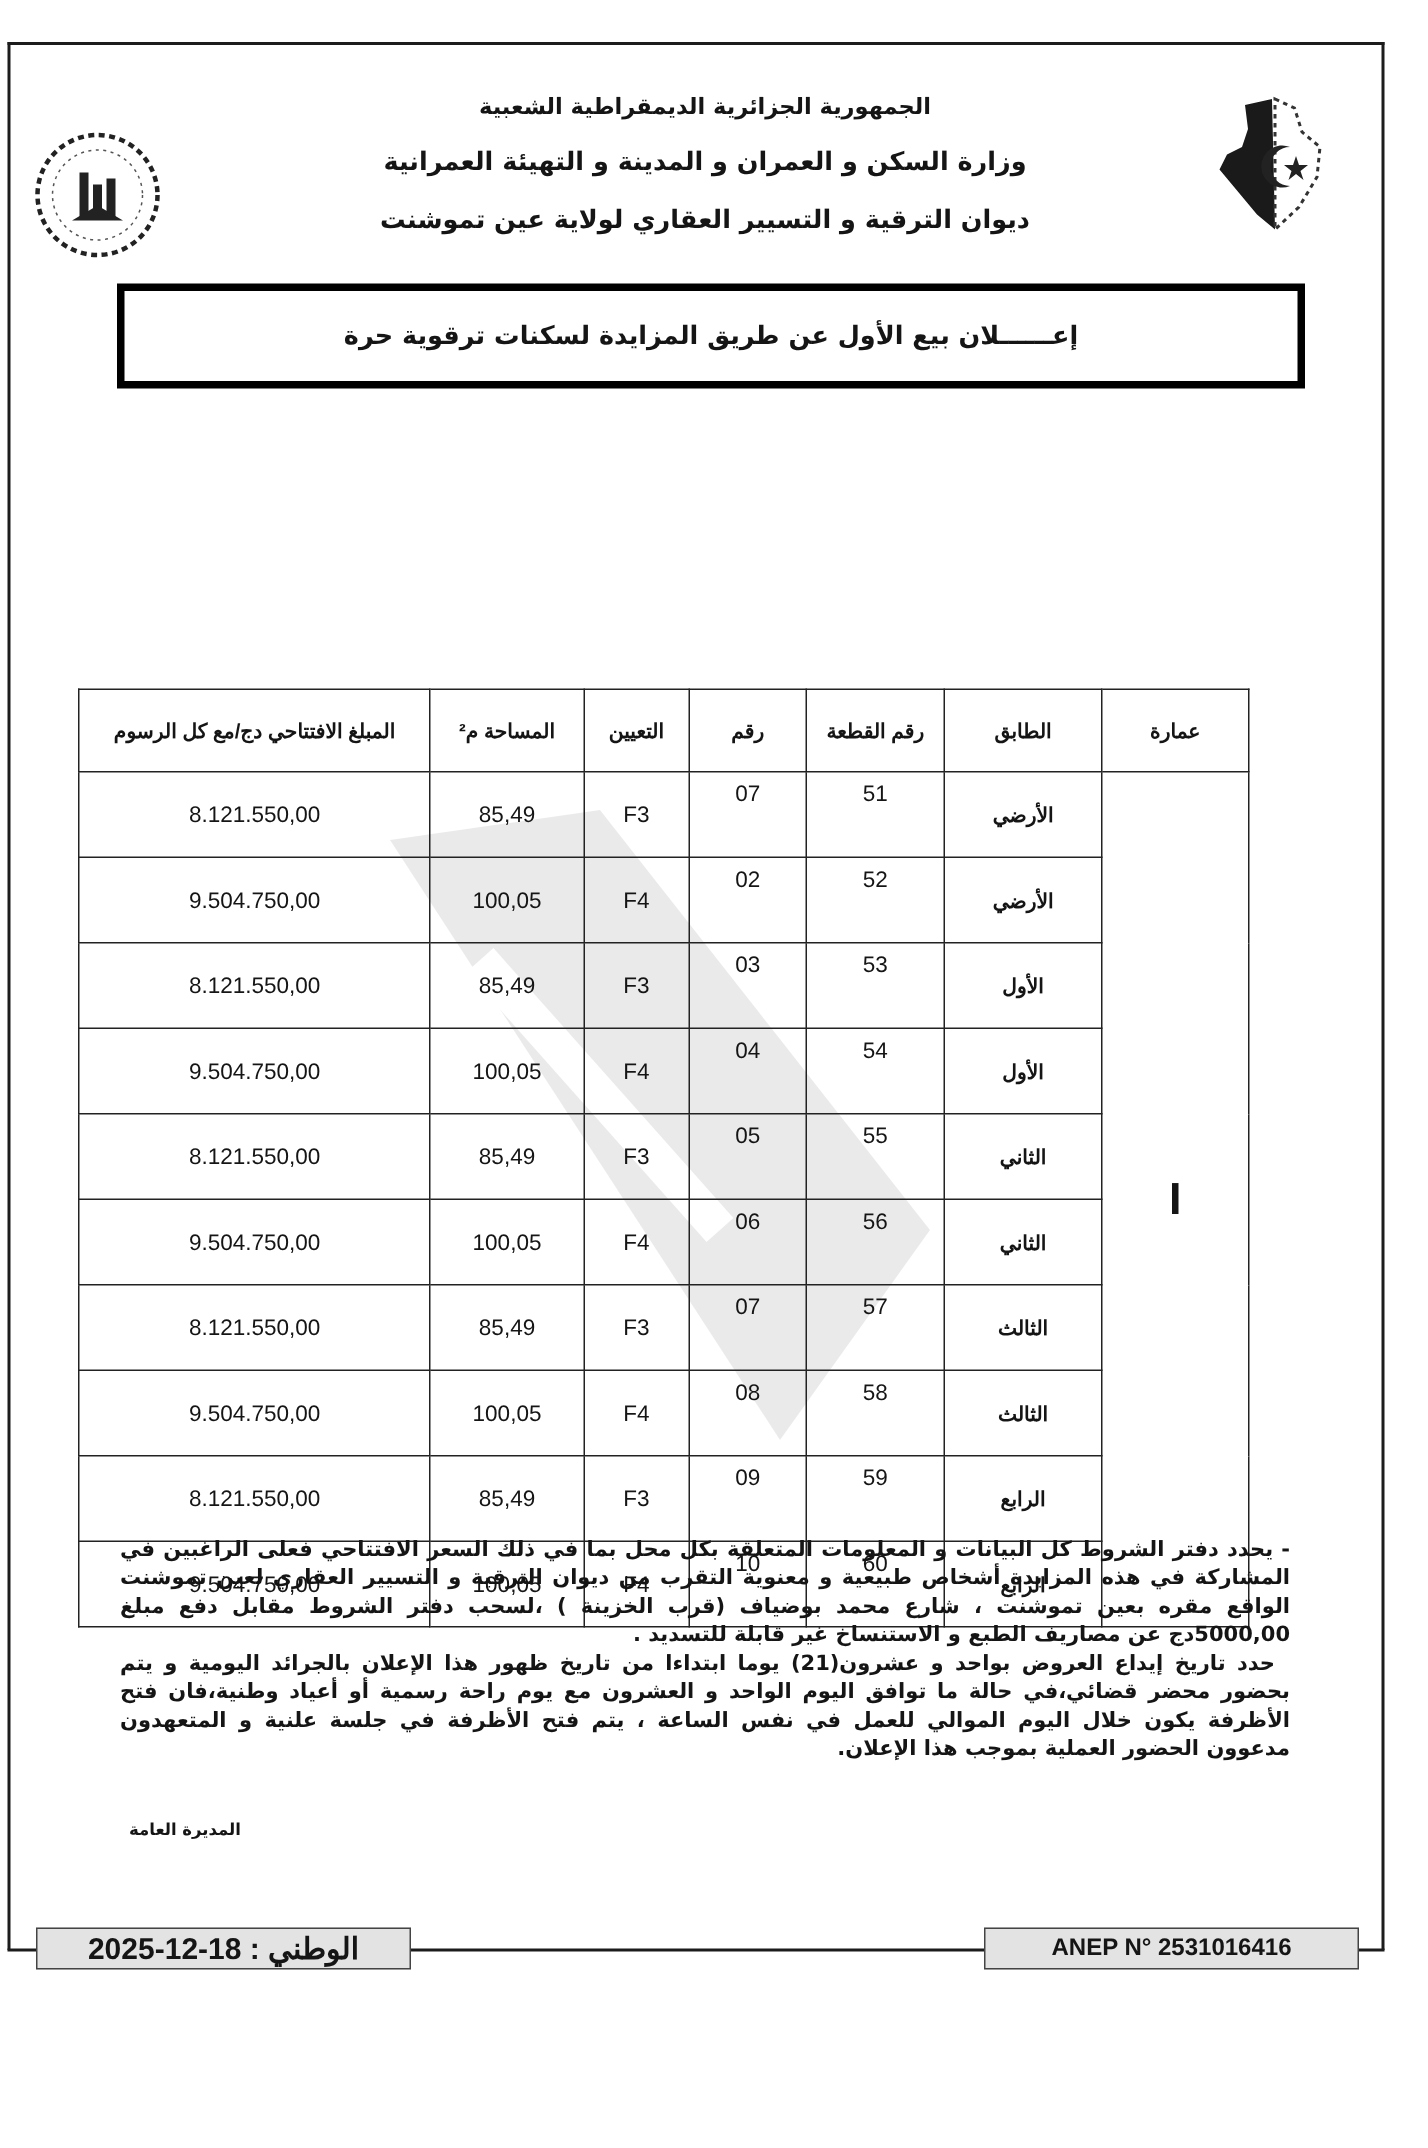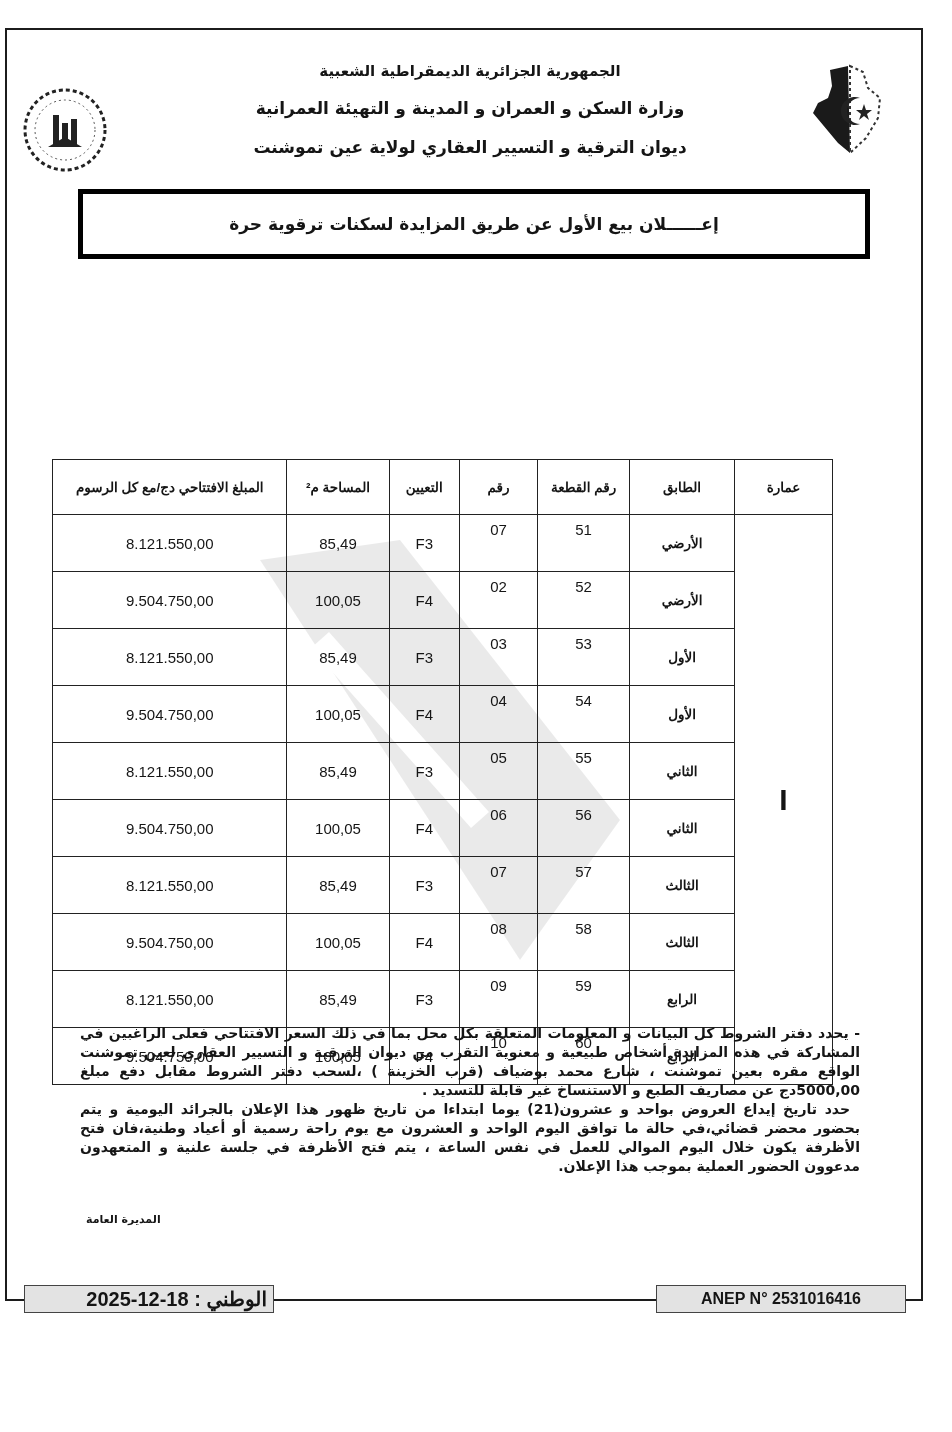--- a/index.html
+++ b/index.html
@@ -45,21 +45,21 @@
   .cell-bld { font-size: 30px; font-weight: bold; vertical-align: middle; }
   .signature {
     position: absolute; left: 86px; top: 1213px; direction: rtl;
     font-size: 11px; font-weight: bold; 
   }
   .badge {
     position: absolute; top: 1285px; height: 28px; background: #e3e3e3;
     border: 1.5px solid #444; box-sizing: border-box; display: flex; align-items: center;
     font-family: "Liberation Sans", sans-serif; font-weight: bold; font-size: 20px; padding: 0 6px;
   }
-  .badge-left { left: 24px; width: 250px; justify-content: flex-end; }
+  .badge-left { left: 24px; width: 250px; justify-content: center; }
   .badge-right { left: 656px; width: 250px; justify-content: center; font-size: 16px; }
   .watermark {
     position: absolute; left: 200px; top: 520px; width: 520px; height: 460px;
     opacity: 0.08; pointer-events: none;
   }
 </style>
 </head>
 <body>
 
 <div class="frame"></div>

